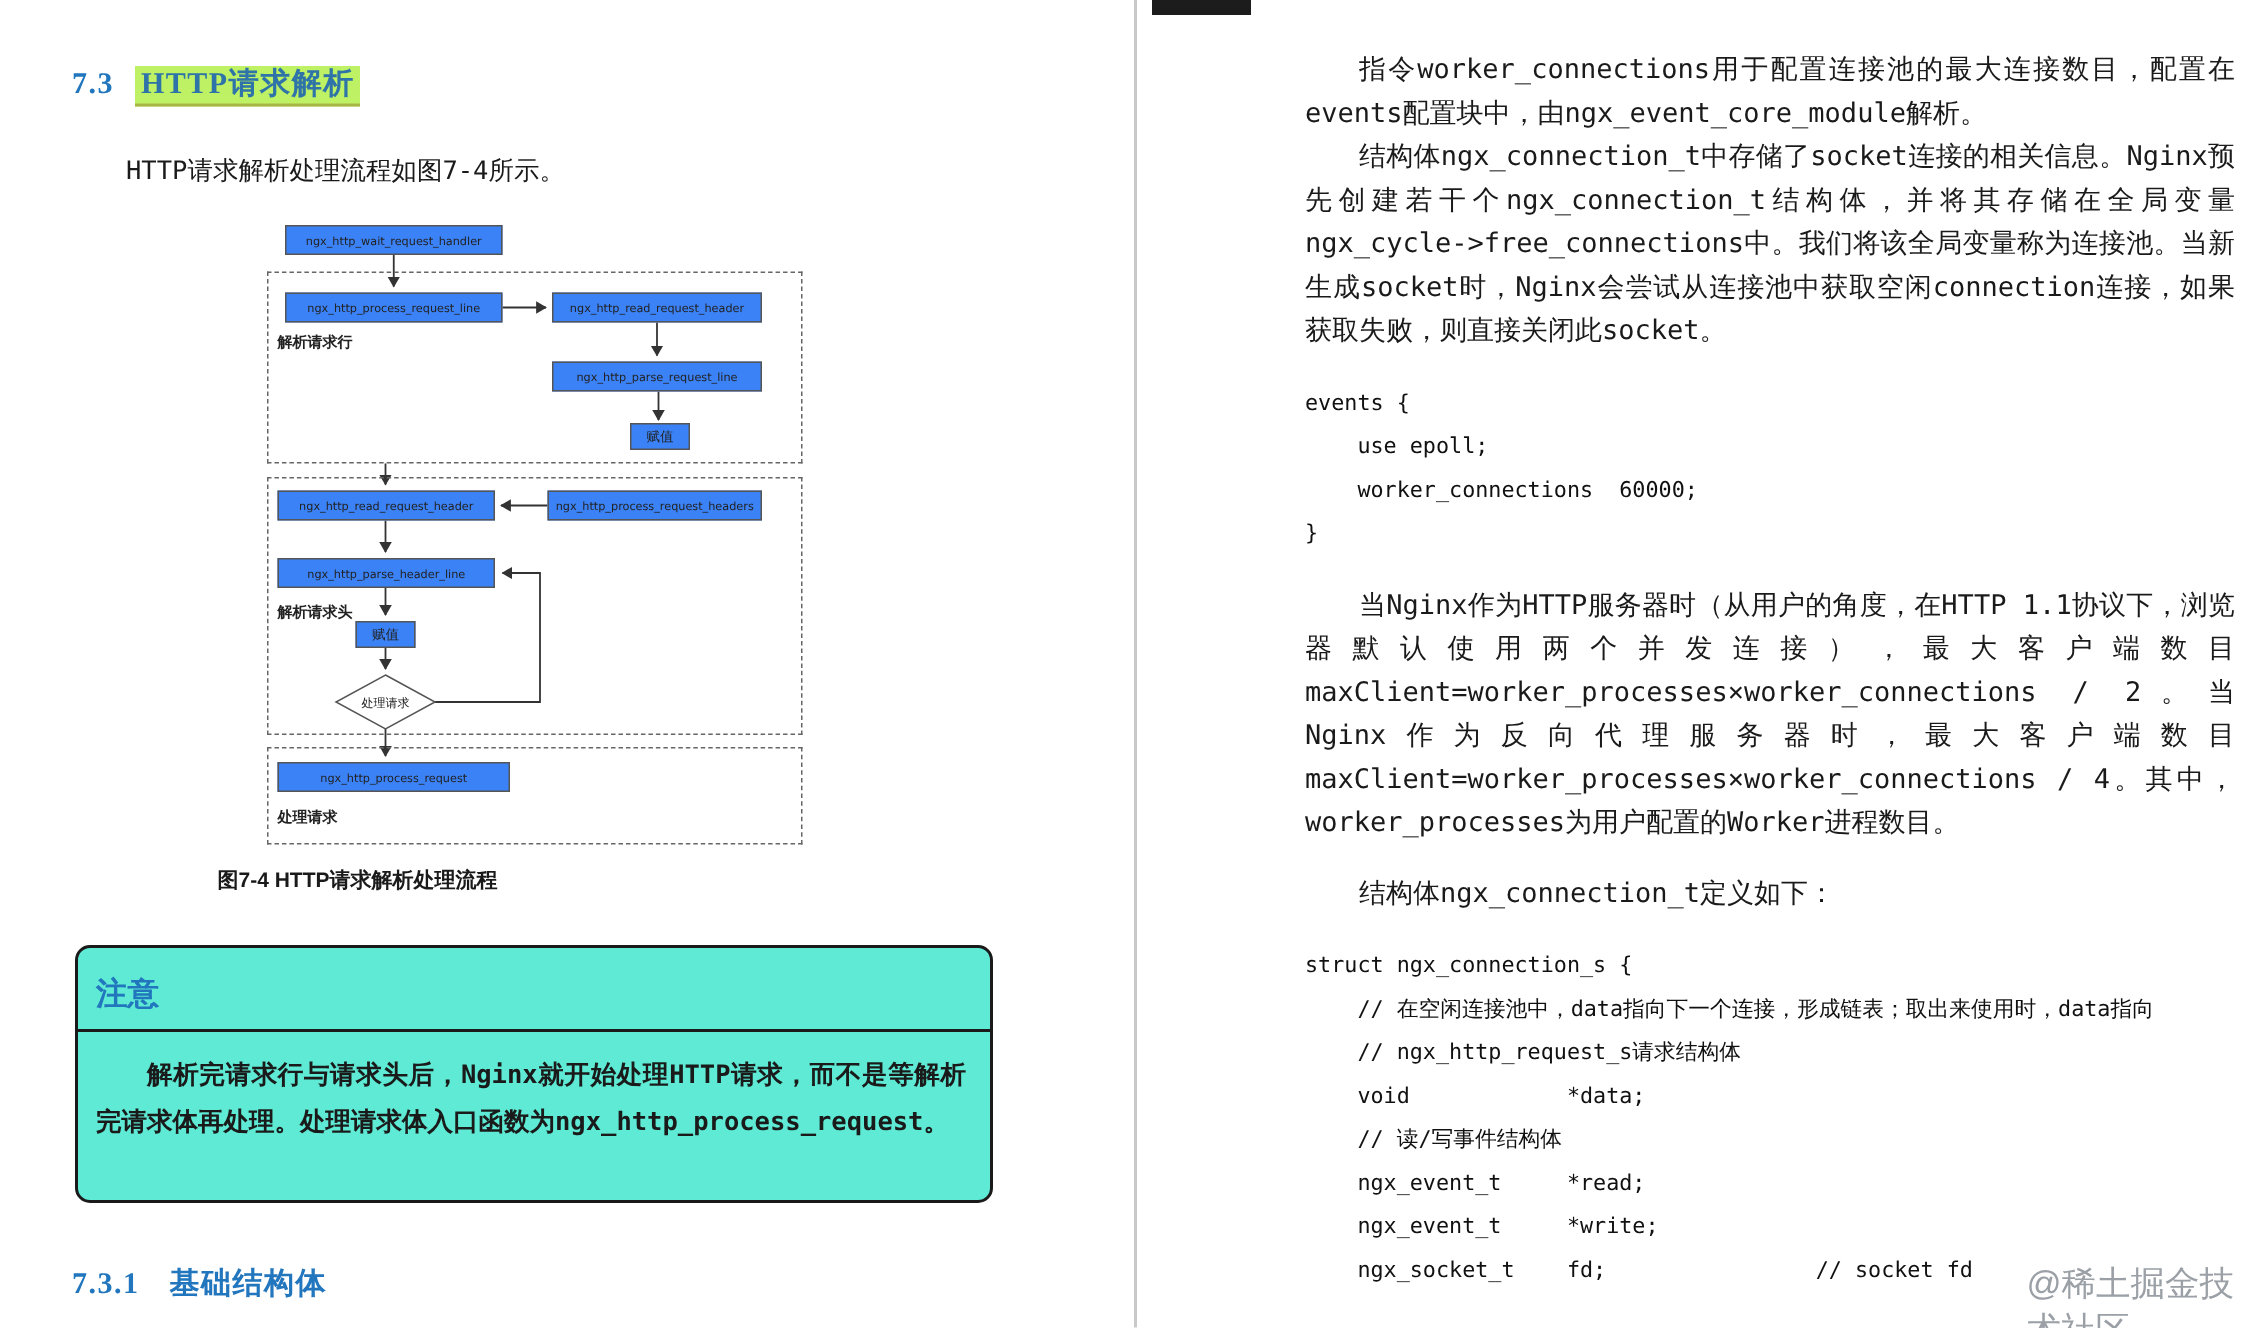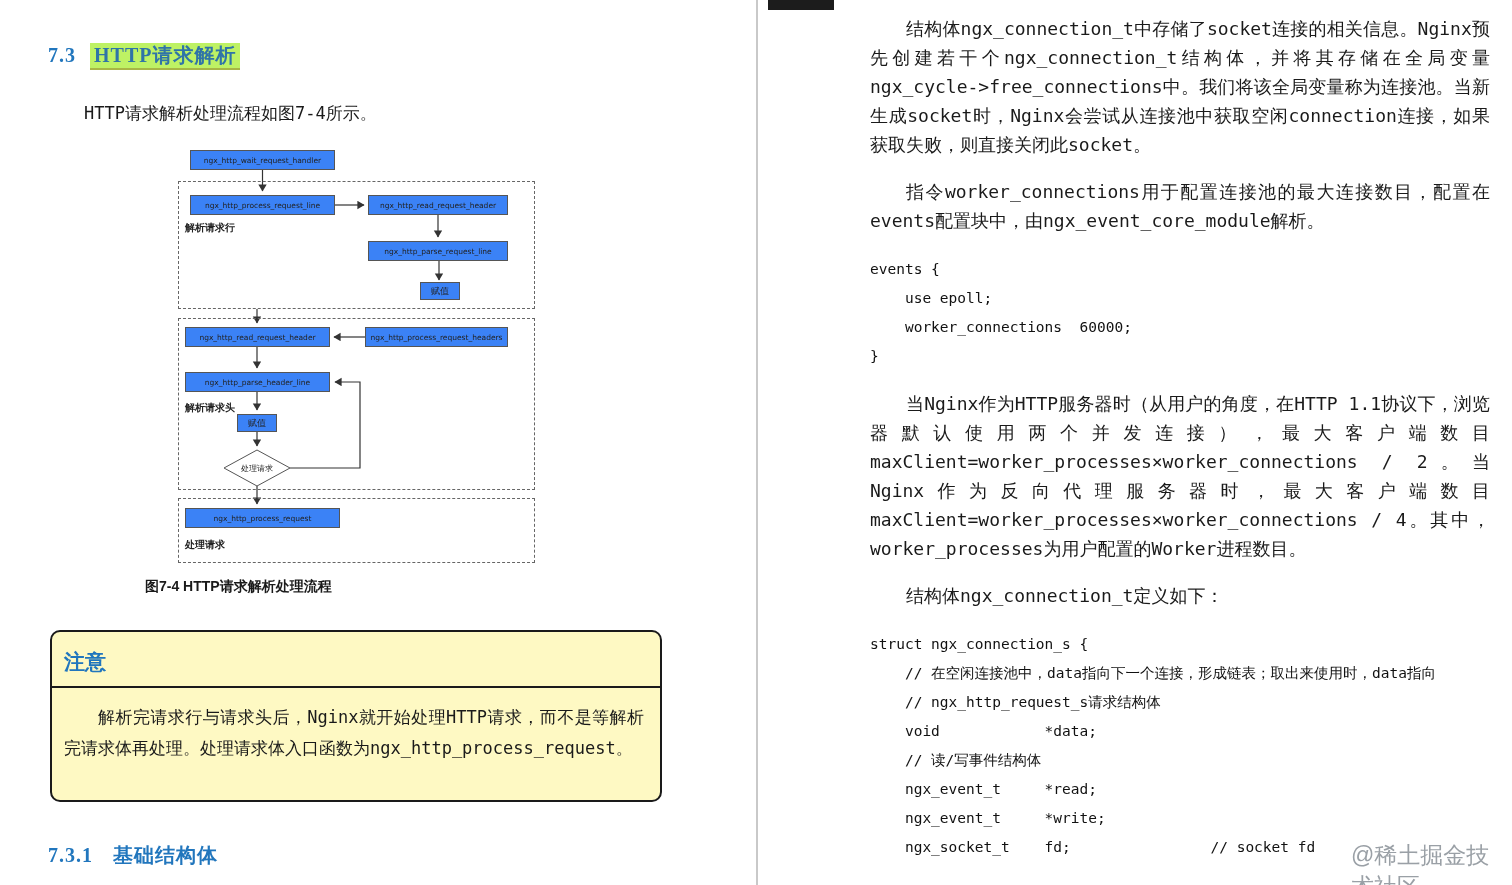--- a/index.html
+++ b/index.html
@@ -31,25 +31,25 @@
                     font-family:"Liberation Sans","DejaVu Sans",sans-serif; font-weight:bold; }
   .fc-diamond-label { position:absolute; left:79px; top:314px; width:66px; height:18px;
                       display:flex; align-items:center; justify-content:center;
                       font-size:8px; font-family:"Liberation Sans",sans-serif; color:#222; }
   .fig-caption { position:absolute; left:145px; top:578px; width:420px; text-align:left;
                  font-size:14px; font-weight:bold;
                  font-family:"Liberation Sans","DejaVu Sans",sans-serif; }
 
   
   .note-box { position:absolute; left:50px; top:630px; width:612px; height:172px;
-              border:2px solid #1a1a1a; border-radius:10px; background:#fef9c3; }
+              border:2px solid #1a1a1a; border-radius:10px; background:#5eead4; }
   .note-title { color:#2176bd; font-size:21px; font-weight:bold; padding:16px 0 10px 12px;
                 font-family:"Liberation Sans","DejaVu Sans",sans-serif; }
   .note-divider { border-top:2px solid #1a1a1a; width:100%; }
-  .note-body { padding:14px 16px 0 12px; font-size:17px; line-height:31px; font-weight:400;
+  .note-body { padding:14px 16px 0 12px; font-size:17px; line-height:31px; font-weight:700;
                text-indent:2em; font-family:"DejaVu Sans Mono","Liberation Mono",monospace;
                text-align:justify; }
 
   .subsection-heading { position:absolute; left:48px; top:842px; font-size:20px; font-weight:bold;
                         color:#2176bd; letter-spacing:1px; }
   .subsec-num { margin-right:20px; }
 
   
   .right-col { position:absolute; left:870px; top:14px; width:620px; }
   .pr-para { font-size:18px; line-height:29px; text-align:justify; text-indent:2em;
@@ -126,22 +126,22 @@
     <p class="note-body">解析完请求行与请求头后，Nginx就开始处理HTTP请求，而不是等解析完请求体再处理。处理请求体入口函数为ngx_http_process_request。</p>
   </div>
 
   <h2 class="subsection-heading">
     <span class="subsec-num">7.3.1</span><span>基础结构体</span>
   </h2>
 
 </div>
 
 <div class="right-col">
+  <p class="pr-para">指令worker_connections用于配置连接池的最大连接数目，配置在events配置块中，由ngx_event_core_module解析。</p>
   <p class="pr-para first">结构体ngx_connection_t中存储了socket连接的相关信息。Nginx预先创建若干个ngx_connection_t结构体，并将其存储在全局变量ngx_cycle-&gt;free_connections中。我们将该全局变量称为连接池。当新生成socket时，Nginx会尝试从连接池中获取空闲connection连接，如果获取失败，则直接关闭此socket。</p>
-  <p class="pr-para">指令worker_connections用于配置连接池的最大连接数目，配置在events配置块中，由ngx_event_core_module解析。</p>
   <pre class="code-block">events {
     use epoll;
     worker_connections  60000;
 }</pre>
   <p class="pr-para">当Nginx作为HTTP服务器时（从用户的角度，在HTTP 1.1协议下，浏览器默认使用两个并发连接），最大客户端数目maxClient=worker_processes×worker_connections / 2。当Nginx作为反向代理服务器时，最大客户端数目maxClient=worker_processes×worker_connections / 4。其中，worker_processes为用户配置的Worker进程数目。</p>
   <p class="pr-para">结构体ngx_connection_t定义如下：</p>
   <pre class="code-block">struct ngx_connection_s {
     // 在空闲连接池中，data指向下一个连接，形成链表；取出来使用时，data指向
     // ngx_http_request_s请求结构体
     void            *data;

